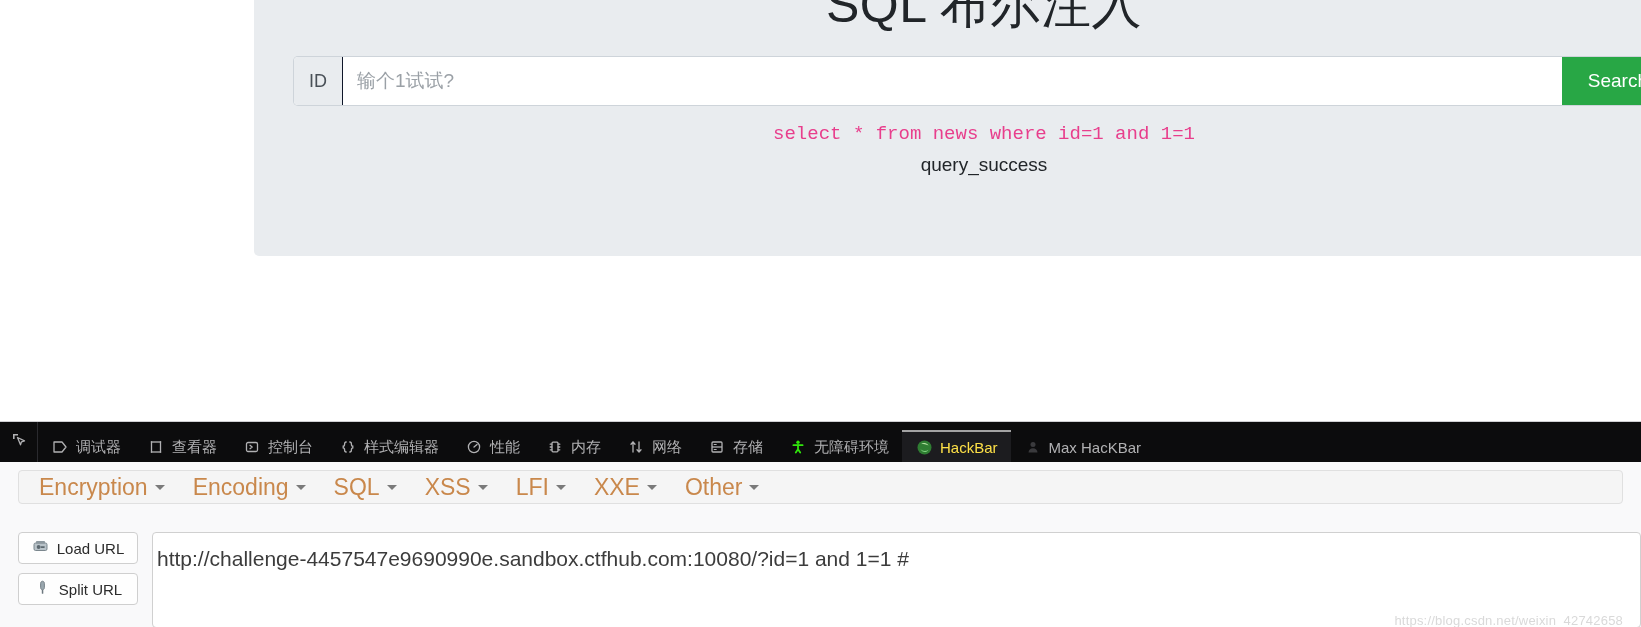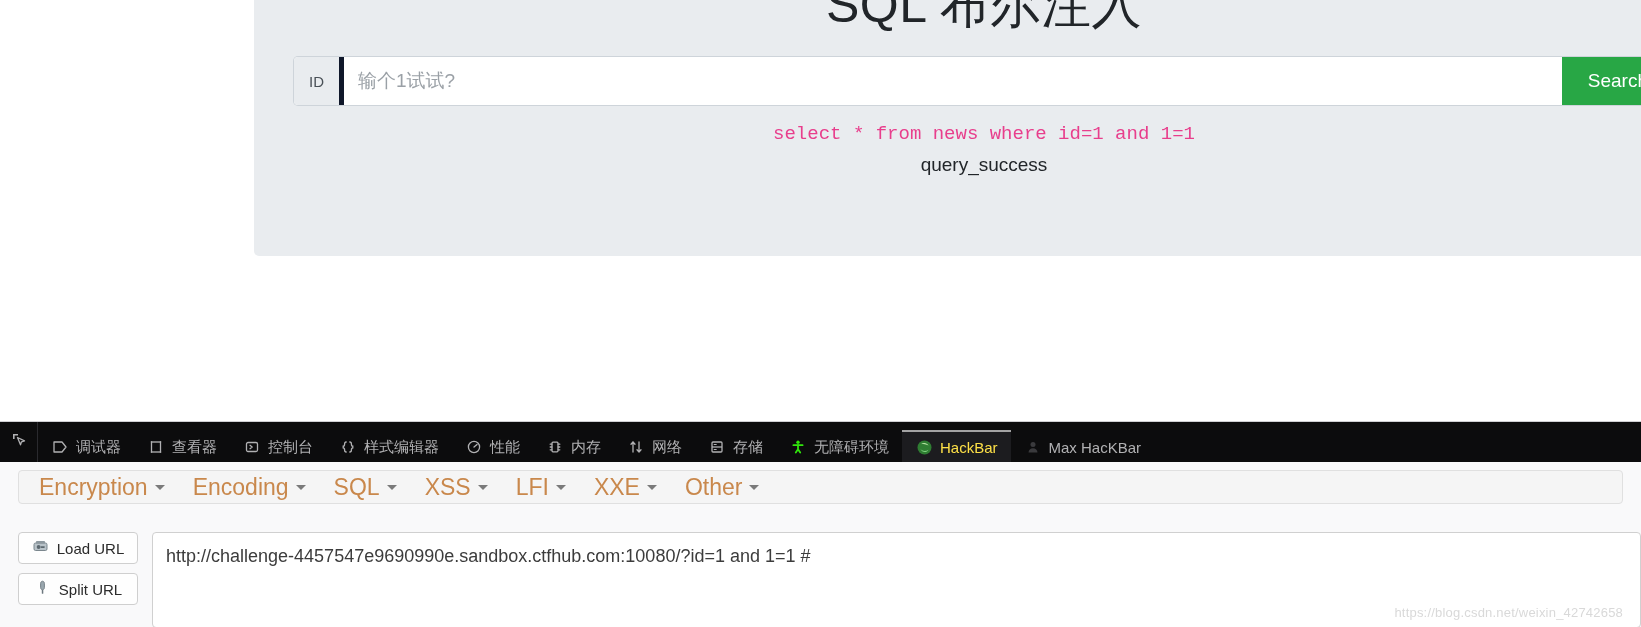--- a/index.html
+++ b/index.html
@@ -45,26 +45,26 @@
     display: flex;
     align-items: stretch;
     border-radius: 4px;
     overflow: hidden;
     box-shadow: 0 0 0 1px #ced4da;
     background: #fff;
   }
   #id-addon {
     background: #e9ecef;
     color: #495057;
-    font-size: 15px;
+    font-size: 18px;
     display: flex;
     align-items: center;
     justify-content: center;
     padding: 0 15px;
-    border-right: 5px solid #0f172a;
+    border-right: 1px solid #0f172a;
     min-width: 46px;
   }
   #id-input {
     flex: 1;
     border: none;
     outline: none;
     font-size: 19px;
     padding: 0 14px;
     color: #000000;
     background: #fff;
@@ -205,31 +205,31 @@
     color: #2b2b2b;
     cursor: pointer;
     font-family: "Liberation Sans", "DejaVu Sans", sans-serif;
   }
   #hb-url-box {
     flex: 1;
     margin-right: 0;
     background: #ffffff;
     border: 1px solid #d0d0d0;
     border-radius: 4px;
-    padding: 11px 13px;
-    font-size: 18px;
+    padding: 11px 4px;
+    font-size: 21px;
     color: #3c3c3c;
     overflow: hidden;
     word-break: break-all;
     line-height: 1.4;
     position: relative;
   }
   #watermark {
     position: absolute;
-    right: 18px; bottom: 8px;
+    right: 18px; bottom: 0;
     font-size: 13px;
     color: #d9d9d9;
     letter-spacing: 0.2px;
   }
 </style>
 </head>
 <body>
 
 <div id="page">
   <div id="jumbotron">

